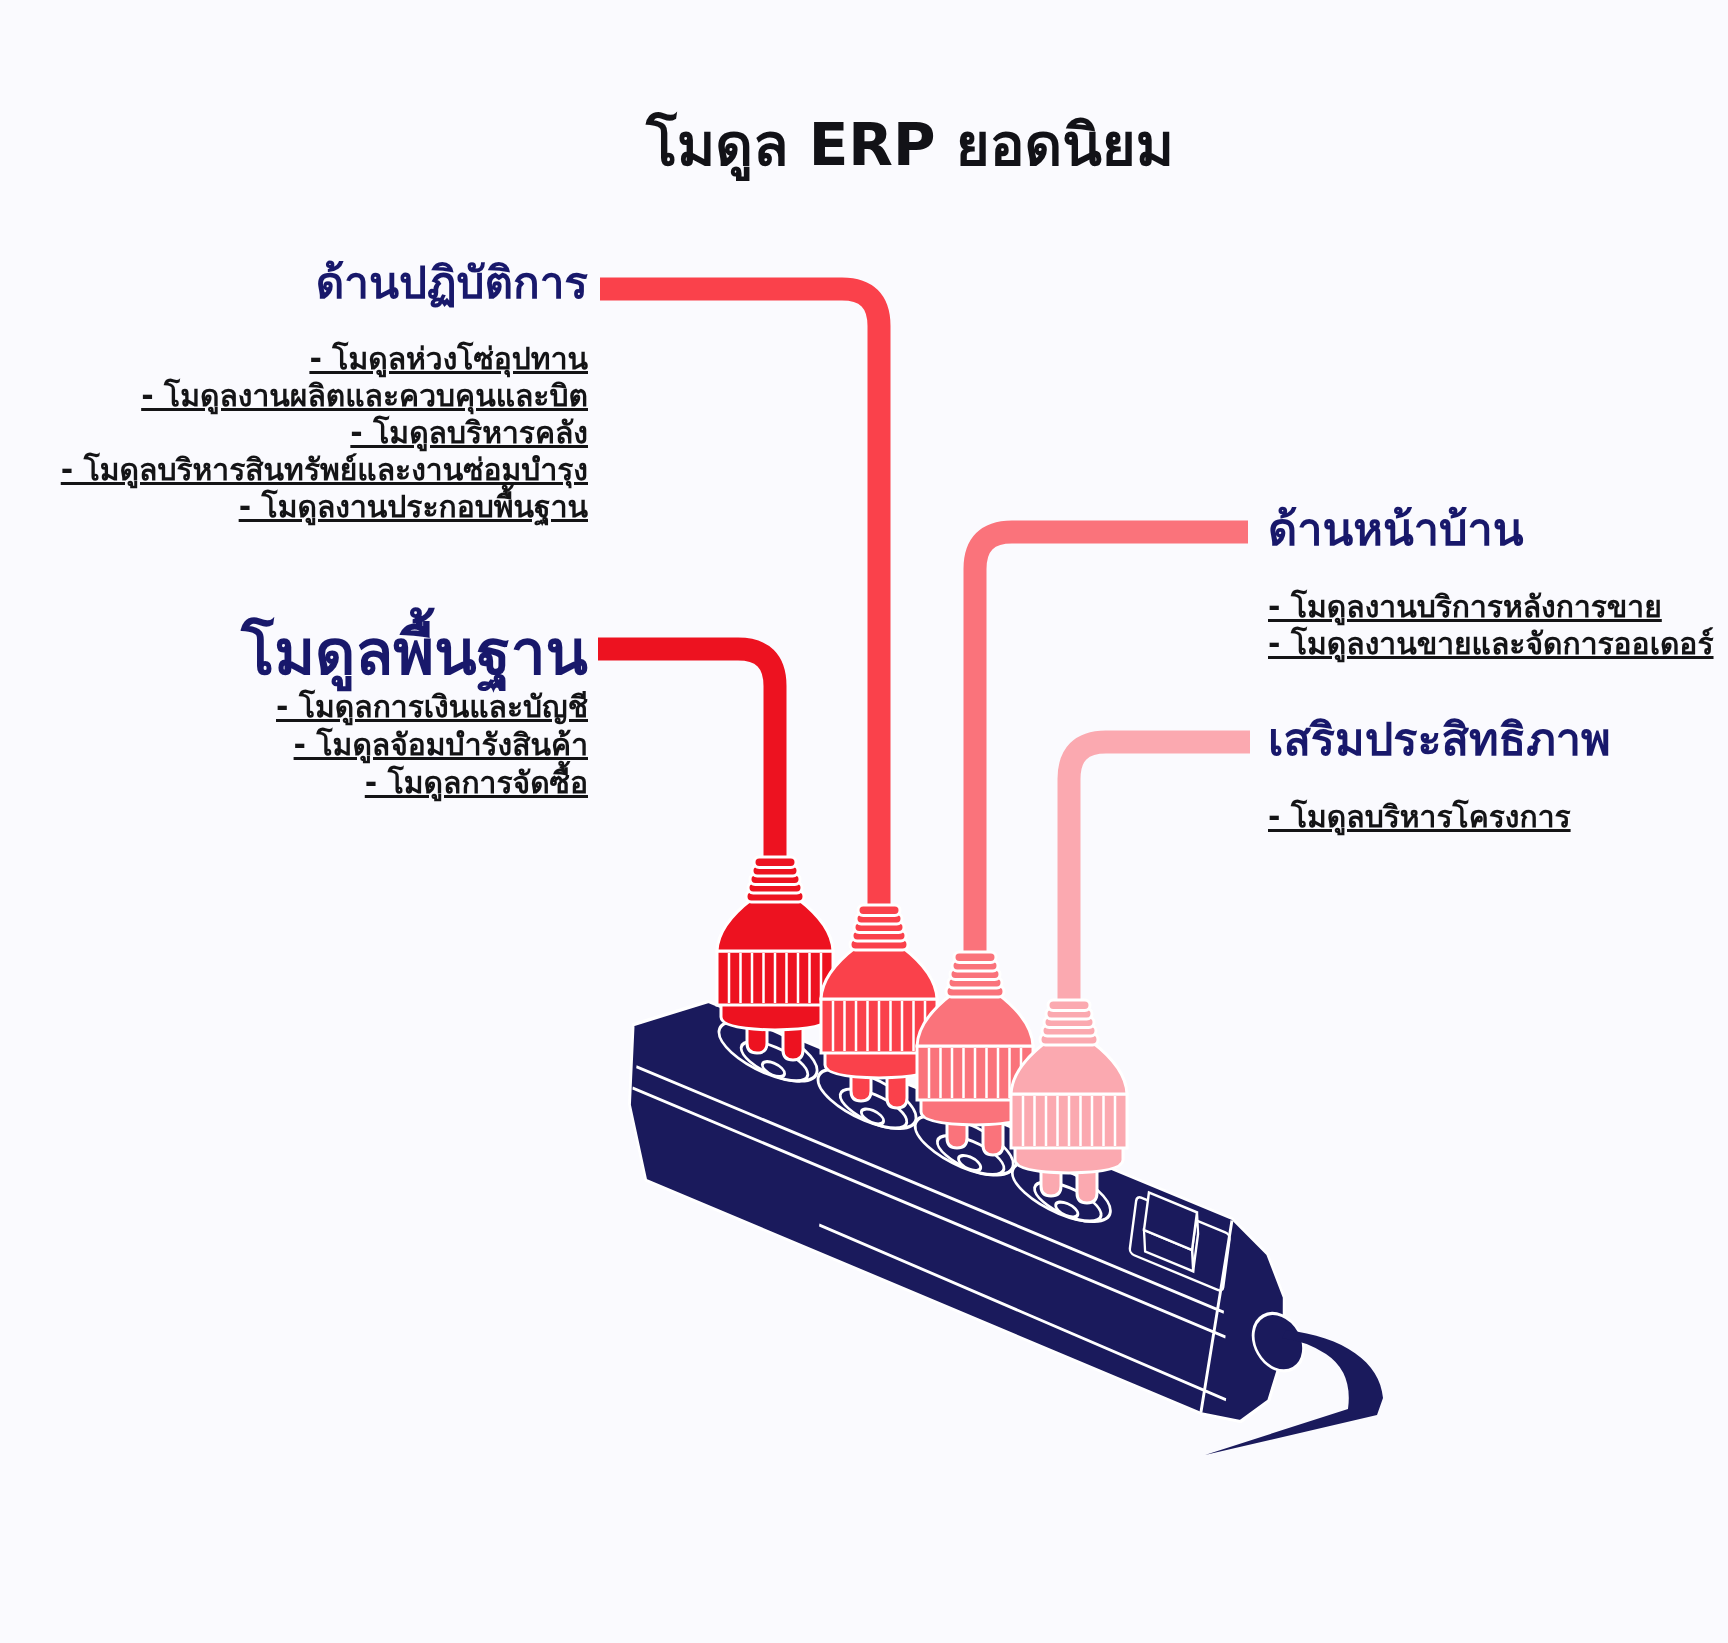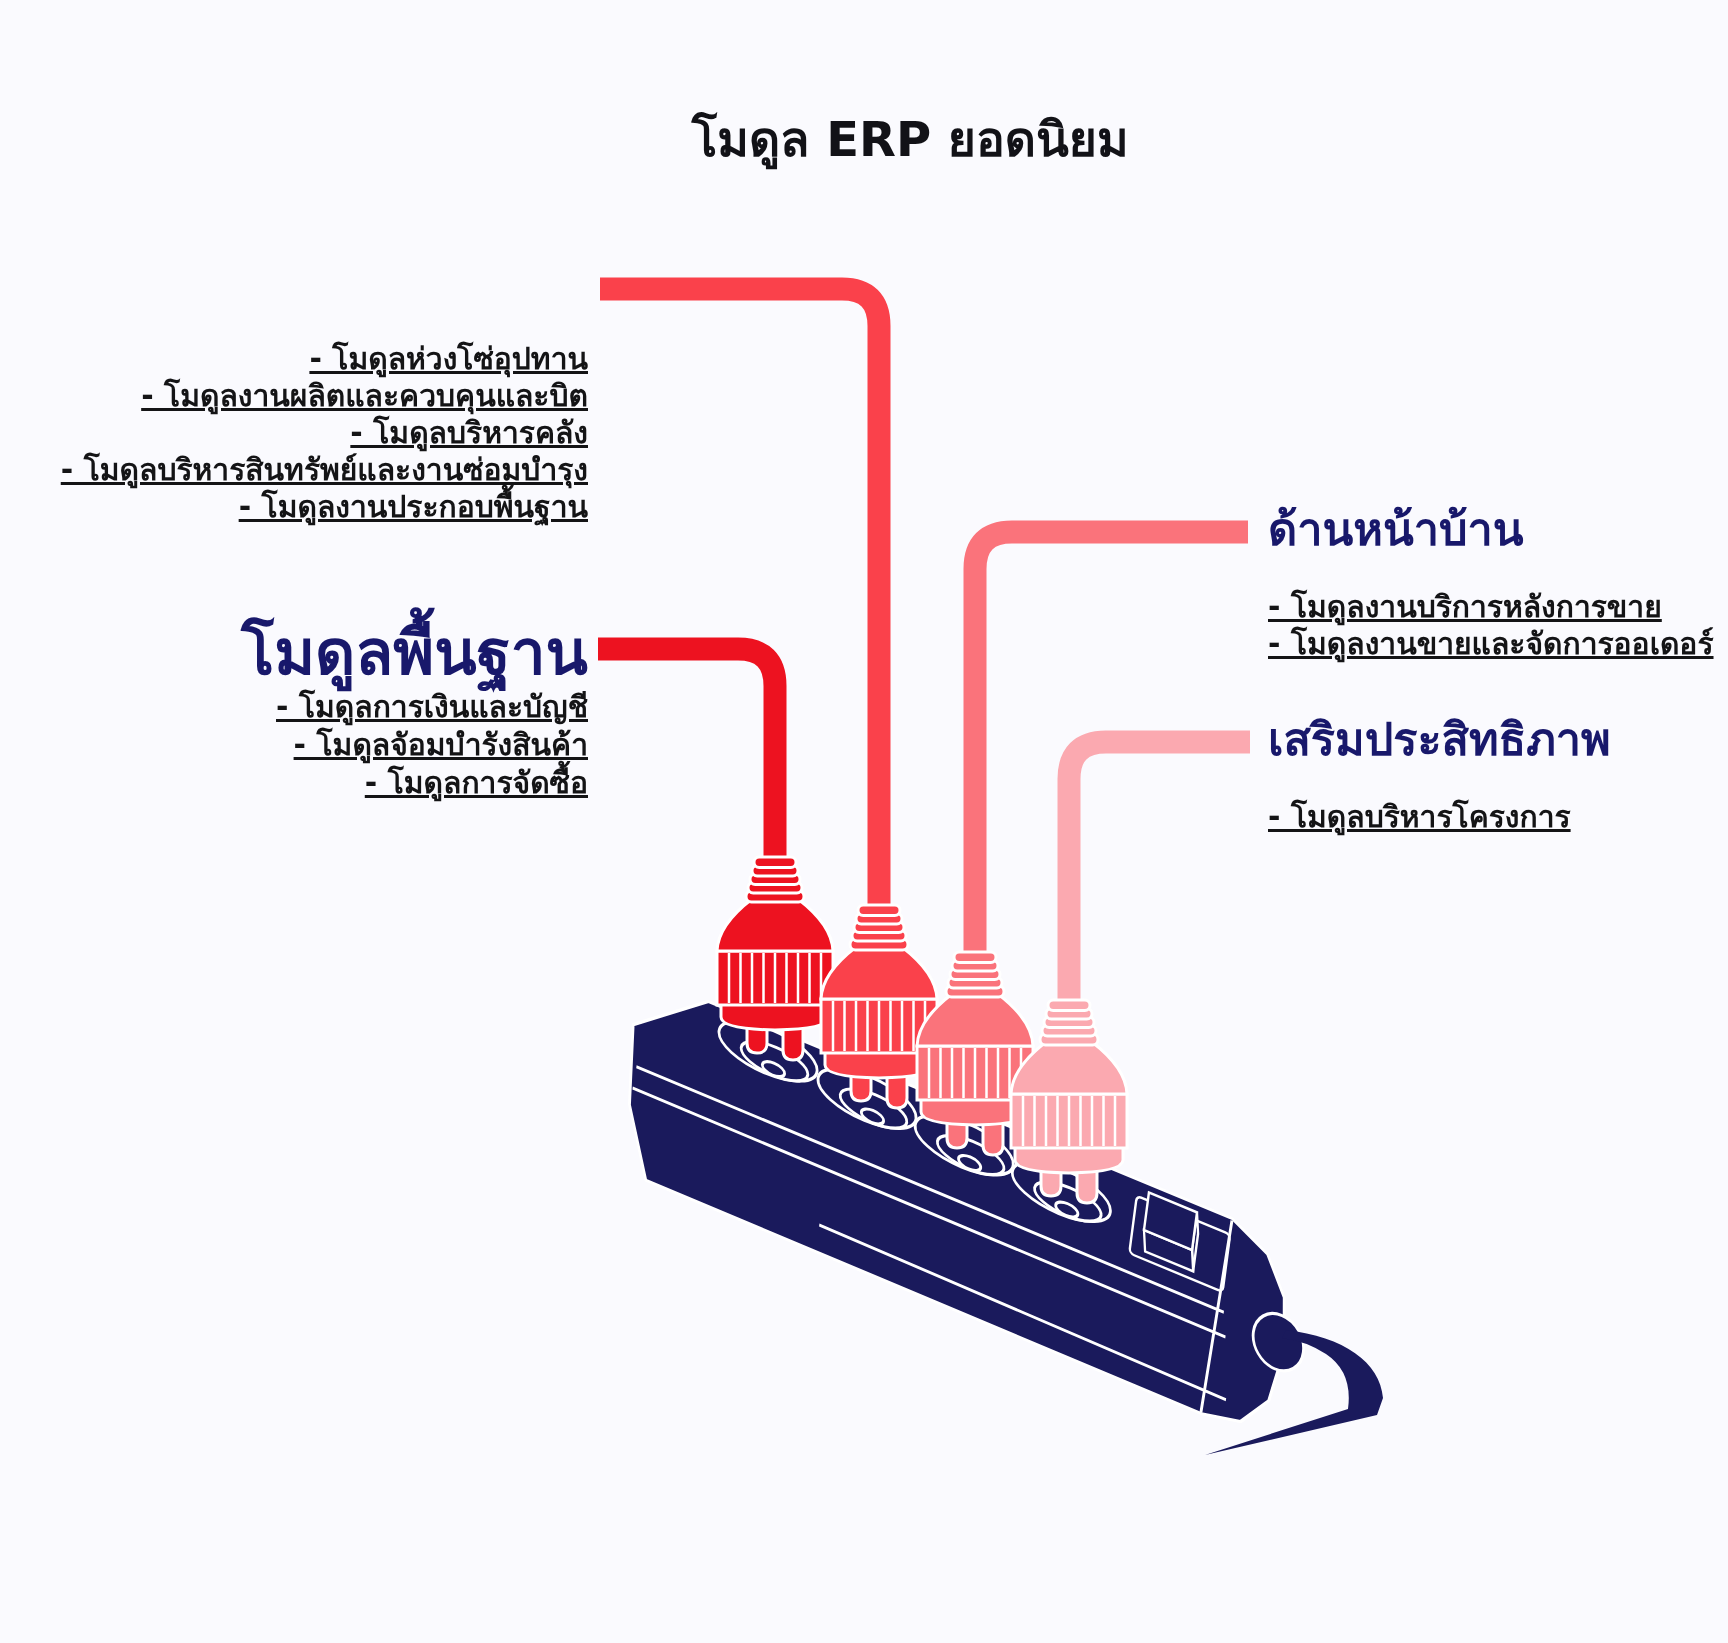--- a/index.html
+++ b/index.html
@@ -4,21 +4,21 @@
 <style>
   html,body{margin:0;padding:0;background:#fafafe;}
   .stage{
     position:relative;width:1728px;height:1643px;overflow:hidden;
     background:#fafafe;
     font-family:"DejaVu Sans","Liberation Sans",sans-serif;
   }
   .stage svg{position:absolute;left:0;top:0;}
   .page-title{
     position:absolute;left:92px;top:108px;width:1636px;
-    text-align:center;font-size:48px;font-weight:800;color:#121217;
+    text-align:center;font-size:58px;font-weight:800;color:#121217;
     letter-spacing:0;line-height:1.3;
   }
   .block{position:absolute;}
   .col-left{left:40px;width:548px;text-align:right;}
   .col-right{left:1268px;width:470px;text-align:left;}
   .heading{font-weight:800;color:#18186b;line-height:1.4;}
   .h-lg{font-size:46px;}
   .h-md{font-size:44px;}
   .modlist{font-weight:600;color:#141416;font-size:30px;line-height:37px;}
   .modlist .mod-item{white-space:nowrap;text-decoration:underline;}
@@ -77,20 +77,21 @@
     <path d="M 1286 1330 C 1344 1337 1380 1362 1383 1398 L 1377 1415 L 1205 1455 L 1348 1409 Q 1353 1372 1326 1354 Q 1306 1341 1282 1338 Z" fill="#1A1A5C"></path>
 
     <use href="#plug" x="775" y="857" fill="#ED1220"></use>
     <use href="#plug" x="879" y="905" fill="#FA414B"></use>
     <use href="#plug" x="975" y="952" fill="#FA737B"></use>
     <use href="#plug" x="1069" y="1000" fill="#FBA9B0"></use>
   </svg>
 
   <div class="page-title">โมดูล ERP ยอดนิยม</div>
 
+  <div class="block col-left heading h-md" style="top:252px;">ด้านปฏิบัติการ</div>
   <div class="block col-left modlist" style="top:340px;">
 
   <div class="mod-item">- โมดูลห่วงโซ่อุปทาน</div>
       <div class="mod-item">- โมดูลงานผลิตและควบคุนและบิต</div>
       <div class="mod-item">- โมดูลบริหารคลัง</div>
       <div class="mod-item">- โมดูลบริหารสินทรัพย์และงานซ่อมบำรุง</div>
       <div class="mod-item">- โมดูลงานประกอบพื้นฐาน</div>
     </div>
 
   <div class="block col-left heading h-lg" style="top:610px;font-size:62px;">โมดูลพื้นฐาน</div>

